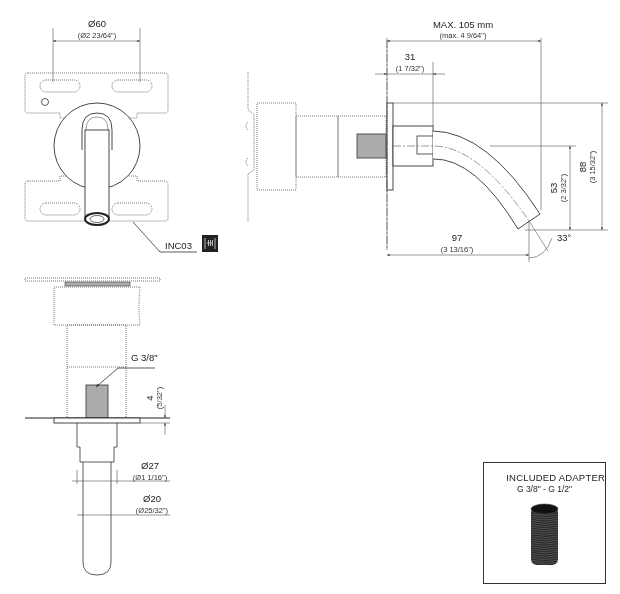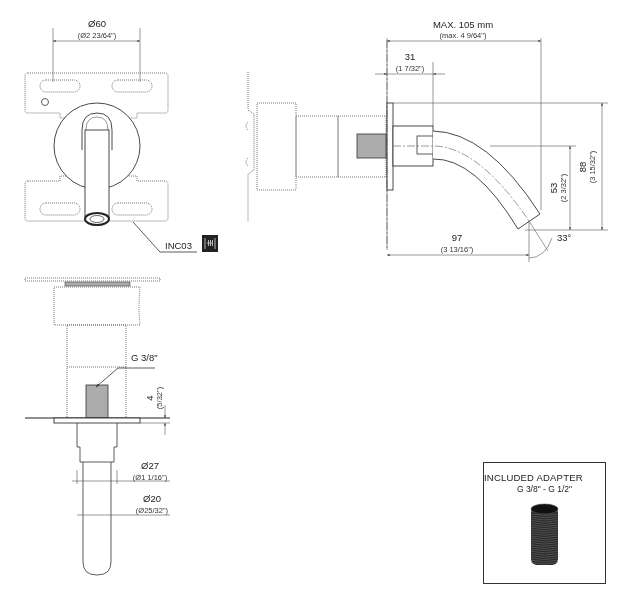--- a/index.html
+++ b/index.html
@@ -8,21 +8,21 @@
   svg { position: absolute; left: 0; top: 0; }
   .dim-main { font-family: "Liberation Sans", sans-serif; font-size: 9.5px; fill: #222; }
   .dim-sub { font-family: "Liberation Sans", sans-serif; font-size: 7.5px; fill: #333; }
   .ln { stroke: #333; stroke-width: 0.8; fill: none; }
   .thin { stroke: #555; stroke-width: 0.6; fill: none; }
   .dot { stroke: #666; stroke-width: 0.9; fill: none; stroke-dasharray: 1 1; }
   .heavy { stroke: #222; stroke-width: 1.1; fill: none; }
   .center { stroke: #555; stroke-width: 0.6; fill: none; stroke-dasharray: 8 2 2 2; }
   .adapter-box { position: absolute; left: 483px; top: 462px; width: 123px; height: 122px;
                  border: 1px solid #333; box-sizing: border-box; }
-  .adapter-title { position: absolute; left: 0; right: 0; top: 9px; text-align: left;
+  .adapter-title { position: absolute; left: 0; right: 0; top: 9px; text-align: right;
                    font-size: 9.5px; letter-spacing: 0.2px; color: #222; }
   .adapter-sub { position: absolute; left: 0; right: 0; top: 21px; text-align: center;
                  font-size: 8.5px; color: #222; }
 </style>
 </head>
 <body>
 
 <svg width="620" height="594" viewBox="0 0 620 594">
   <defs>
     <marker id="arr" viewBox="0 0 10 10" refX="9" refY="5" markerWidth="5" markerHeight="5" orient="auto-start-reverse">

